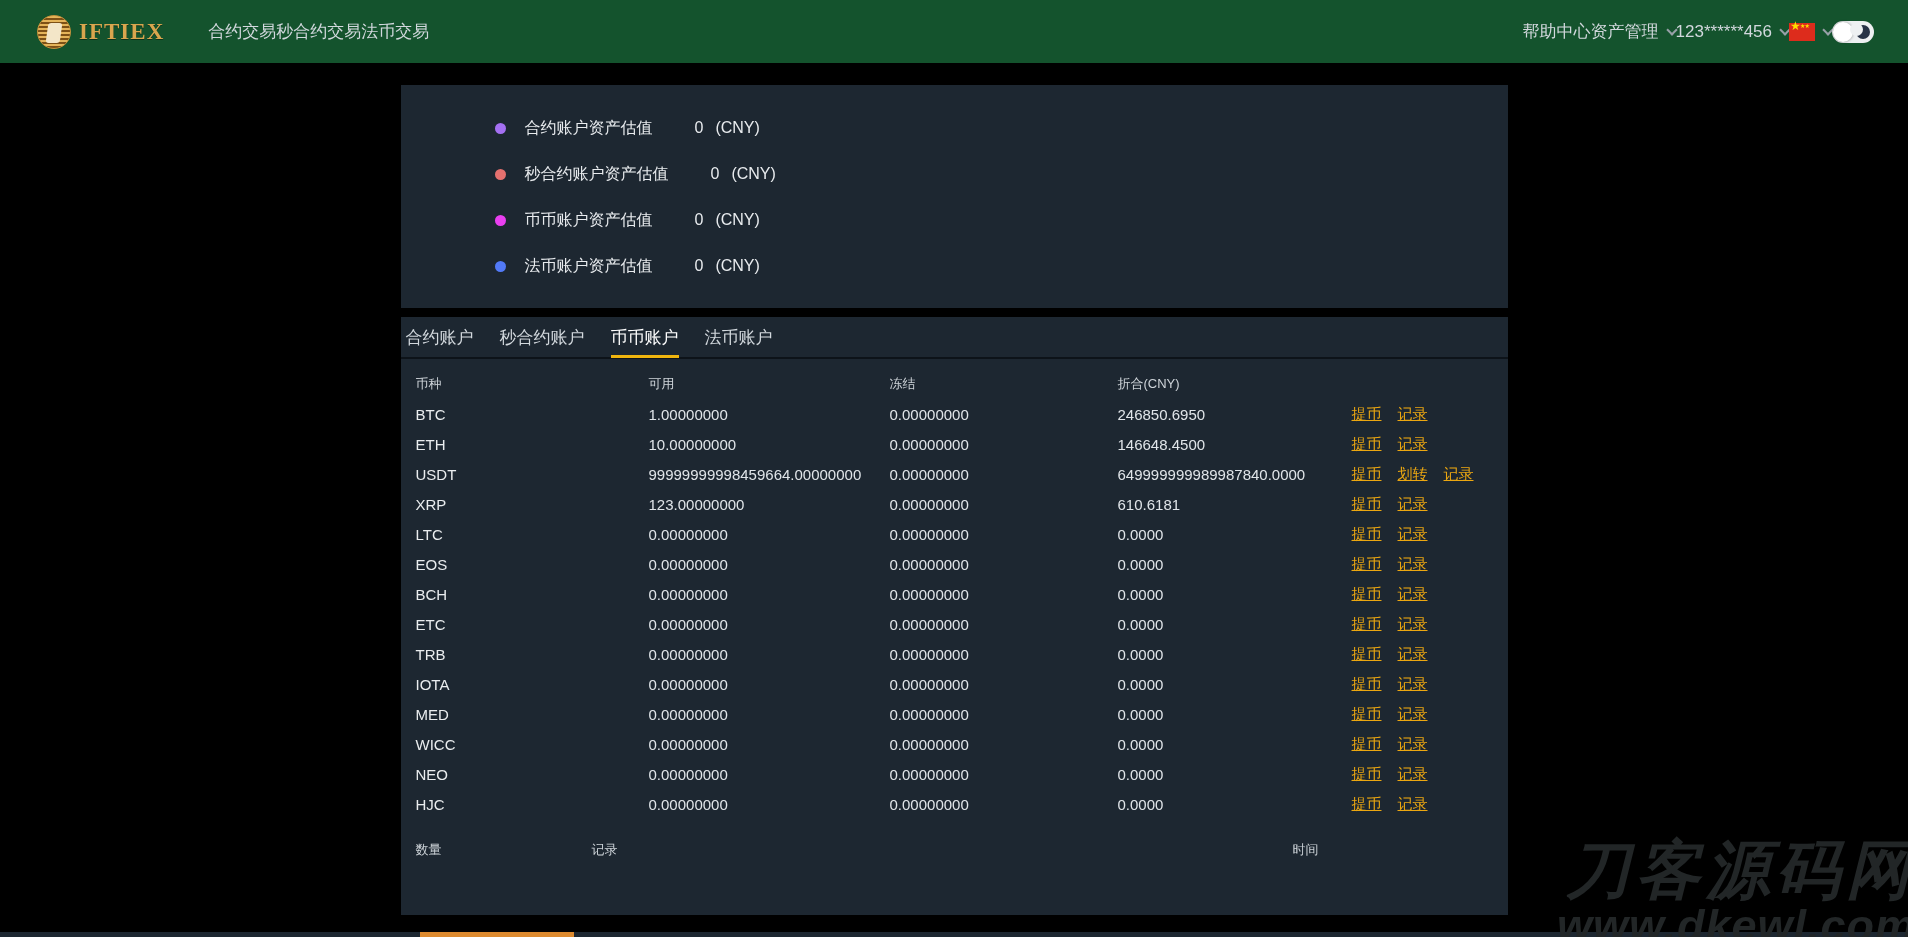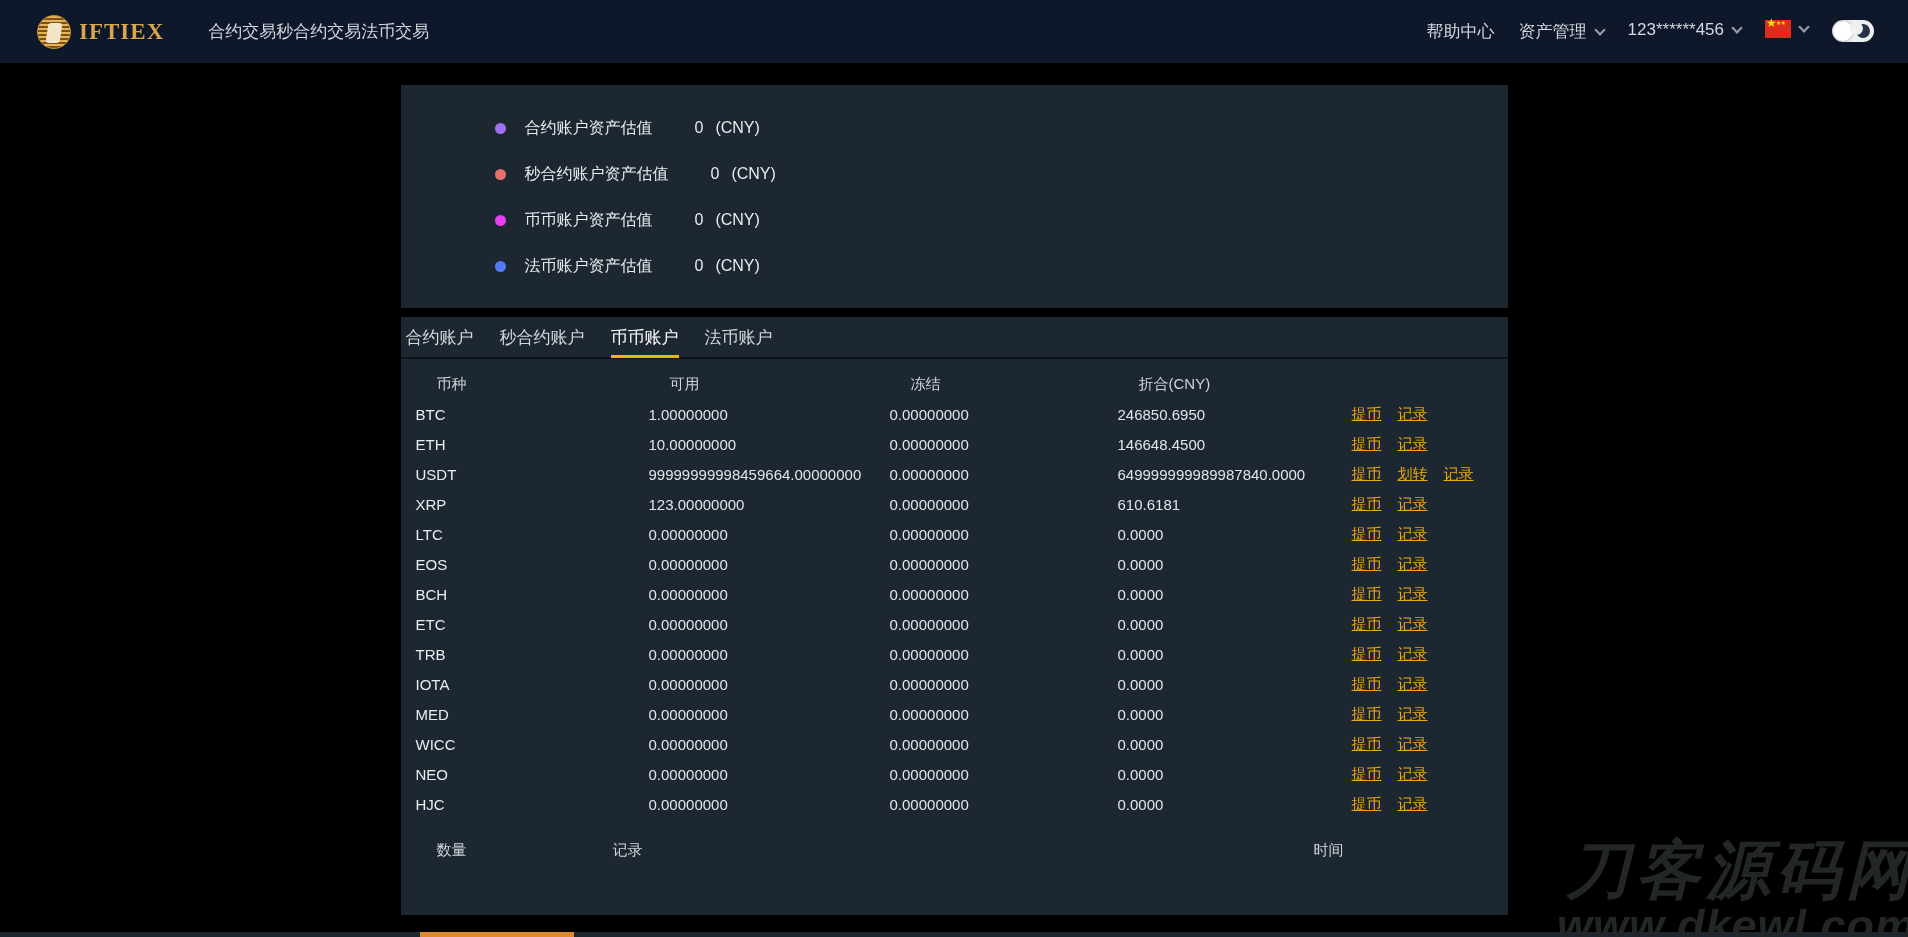--- a/index.html
+++ b/index.html
@@ -6,21 +6,21 @@
   html,body { width:1908px; height:937px; overflow:hidden; }
   body {
     background:#000;
     font-family:"Liberation Sans","DejaVu Sans",sans-serif;
     color:#e4e8eb;
     position:relative;
   }
 
   
   .navbar {
-    height:63px; background:#0f172a;
+    height:63px; background:#14532d;
     display:flex; align-items:center;
     padding:0 34px 0 37px;
   }
   .logo { display:flex; align-items:center; gap:8px; cursor:pointer; }
   .coin-icon {
     width:34px; height:34px; border-radius:50%;
     background:repeating-linear-gradient(0deg,#7d5016 0 2px,#e5b45a 2px 4px);
     border:1px solid #c3913b; position:relative; flex:0 0 auto;
   }
   .coin-icon::after {
@@ -28,21 +28,21 @@
     background:#f3e6c8; border-radius:3px; transform:skewX(-8deg);
   }
   .brand-name {
     font-family:"Liberation Serif","DejaVu Serif",serif;
     font-weight:bold; font-size:23px; letter-spacing:1px;
     color:#d9a64e; text-shadow:0 1px 0 rgba(0,0,0,.4);
   }
   .nav-links { display:flex; align-items:center; margin-left:44px; }
   .nav-link { font-size:17px; color:#d2d8dd; cursor:pointer; background:none; border:none;
     font-family:inherit; }
-  .nav-right { margin-left:auto; display:flex; align-items:flex-start; gap:24px; }
+  .nav-right { margin-left:auto; display:flex; align-items:center; }
   .nav-right-item { font-size:17px; color:#d2d8dd; display:flex; align-items:center; cursor:pointer;
     background:none; border:none; font-family:inherit; }
   .caret {
     width:8px; height:8px; border-right:2px solid #98a0a8; border-bottom:2px solid #98a0a8;
     transform:rotate(45deg); display:inline-block; margin-left:9px; margin-top:-4px;
   }
   .flag {
     width:26px; height:18px; background:#dd2c1c; position:relative; display:inline-block;
     flex:0 0 auto;
   }
@@ -78,21 +78,21 @@
   .tab.active { color:#ffffff; }
   .tab.active::after { content:""; position:absolute; left:0; right:0; bottom:0; height:3px;
     background:#f0b50e; }
 
   
   .table { padding:0 15px; }
   .trow { display:grid; grid-template-columns:233px 241px 228px 234px auto;
     align-items:center; height:30px; }
   .thead-row { margin-top:10px; }
   .td { font-size:15px; color:#e0e5e9; white-space:nowrap; }
-  .th { font-size:15px; color:#ced4d9;margin-left:21px; }
+  .th { font-size:13px; color:#ced4d9; }
   .coin { color:#eaedef; }
   .actions { display:flex; gap:16px; }
   .gold-link { font-size:15px; color:#eca711; text-decoration:underline; cursor:pointer; }
 
   
   .finance-title { margin-top:14px; height:30px; display:flex; align-items:center;
     font-size:17px; color:#e8ebee; padding:0 15px; }
   .fin-head { display:grid; grid-template-columns:176px 701px auto; align-items:center;
     height:30px; margin:16px 15px 0 15px; }
 

